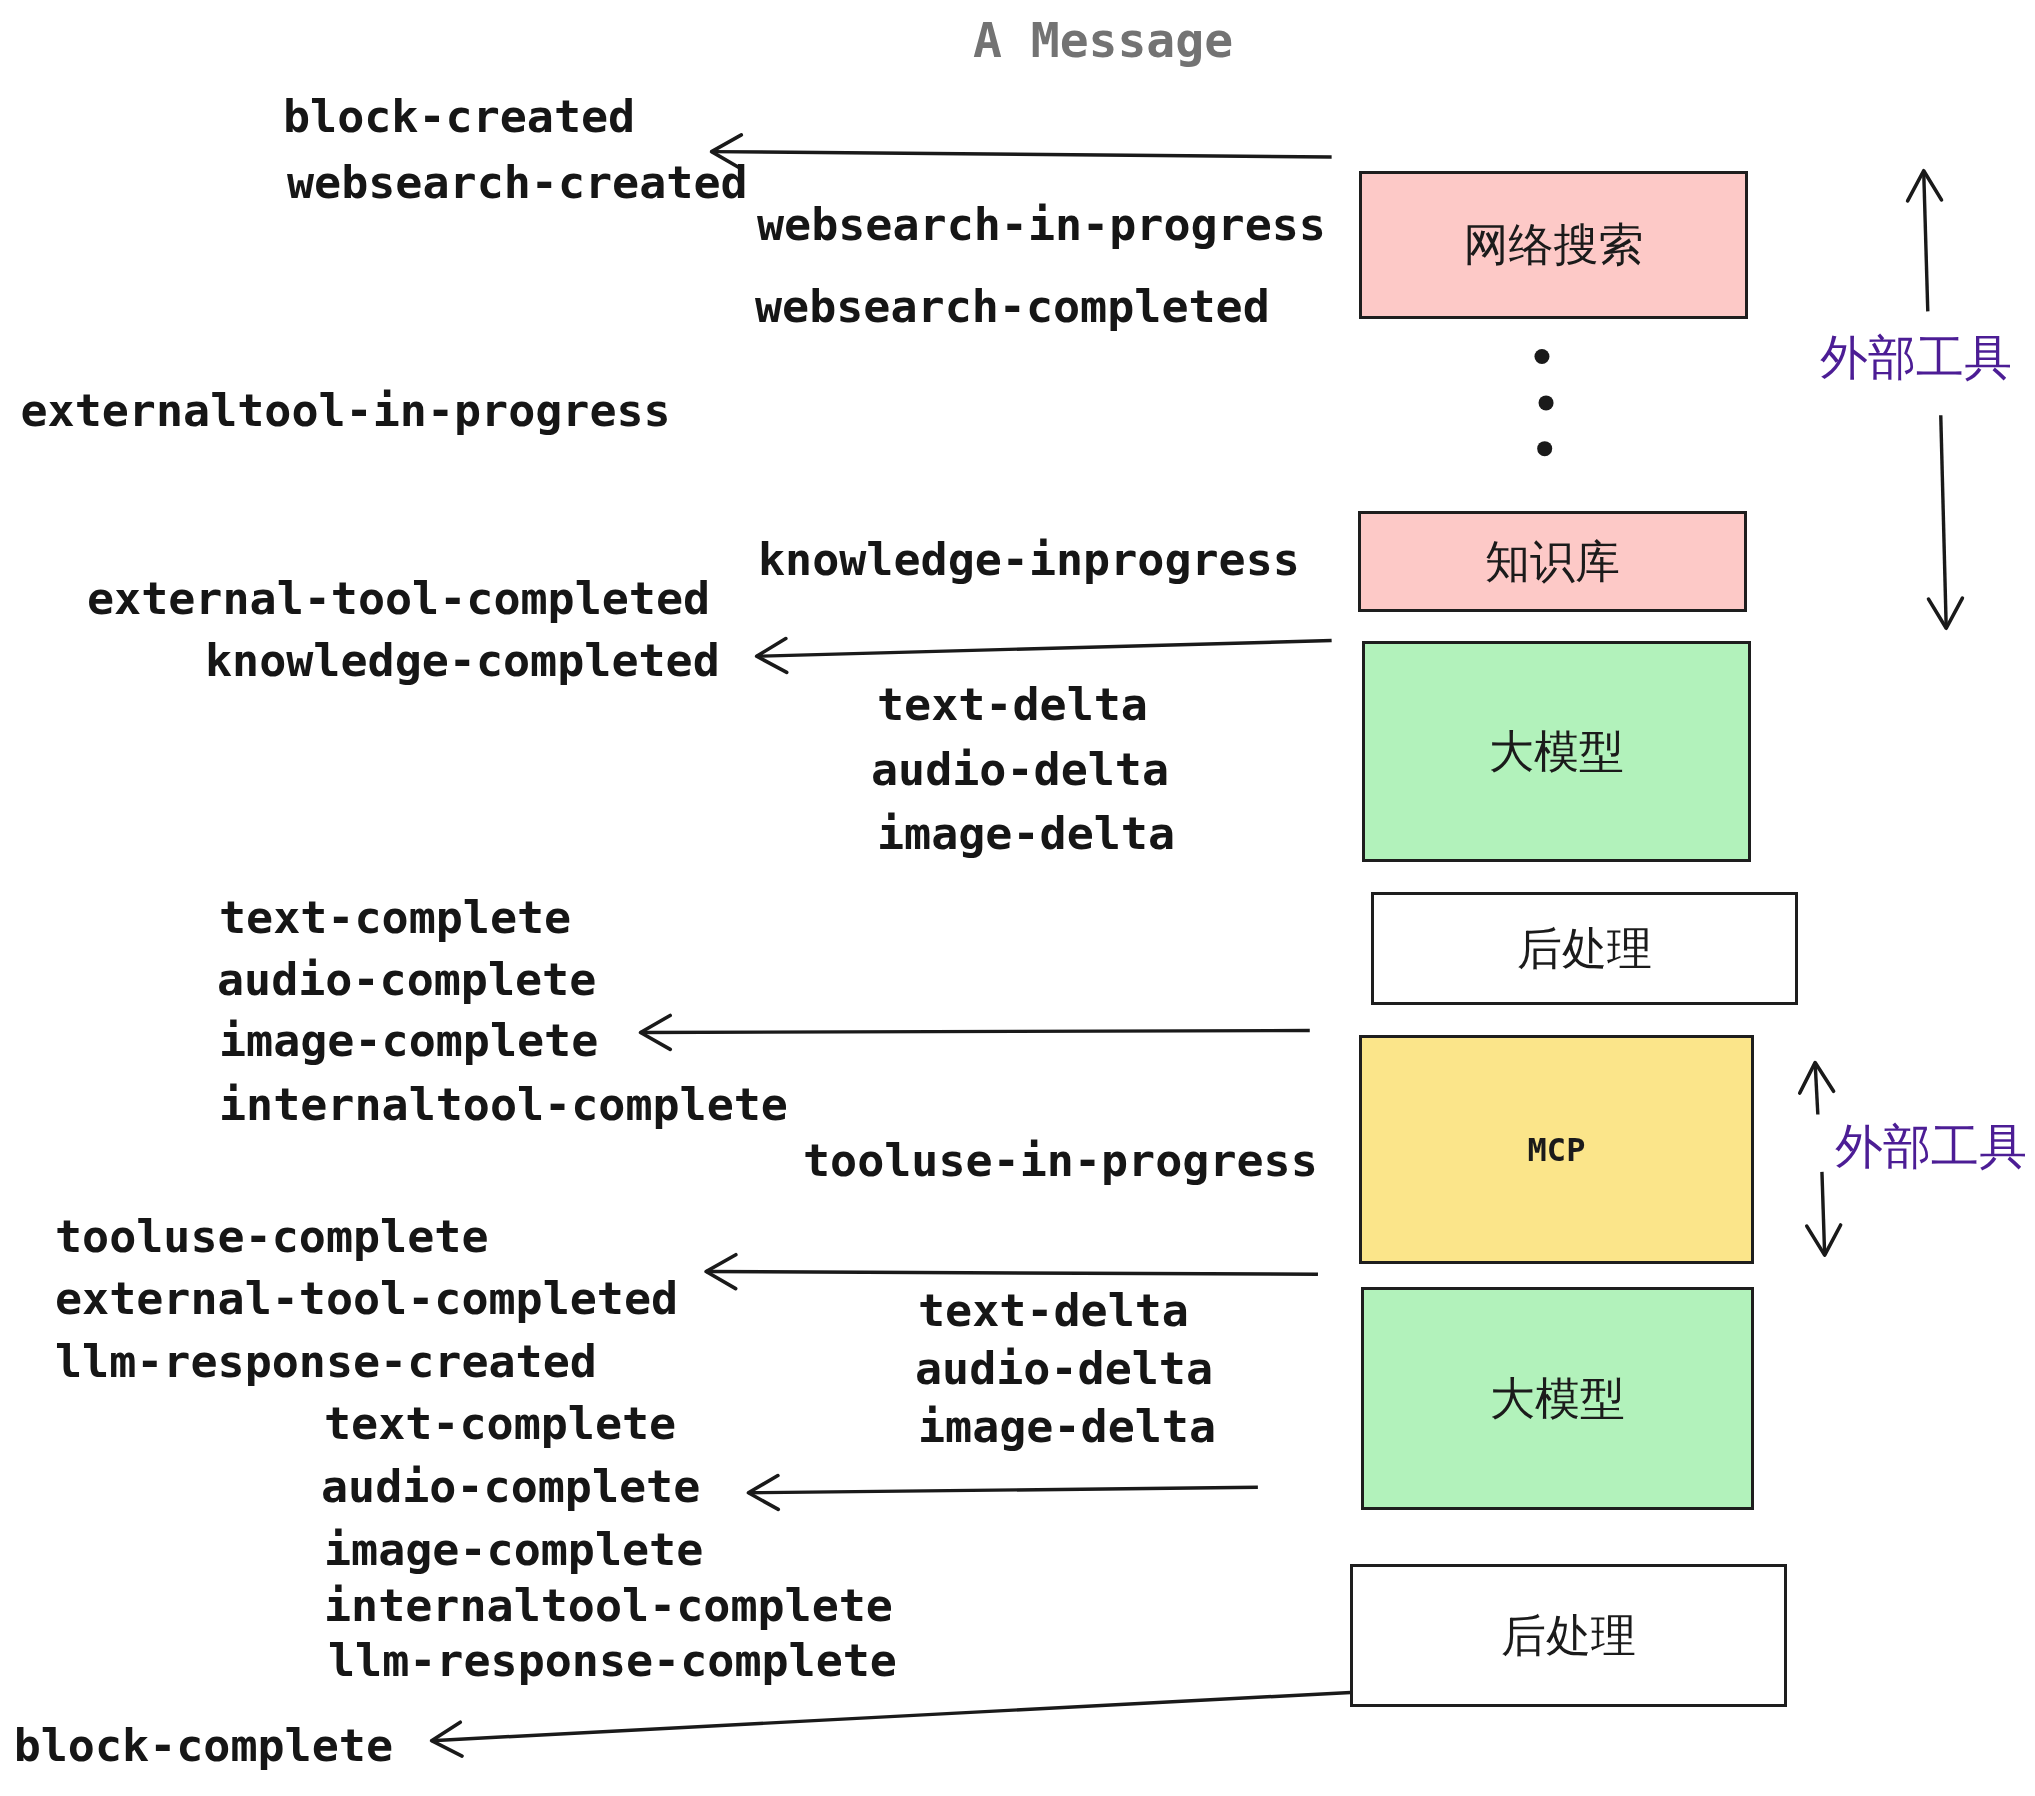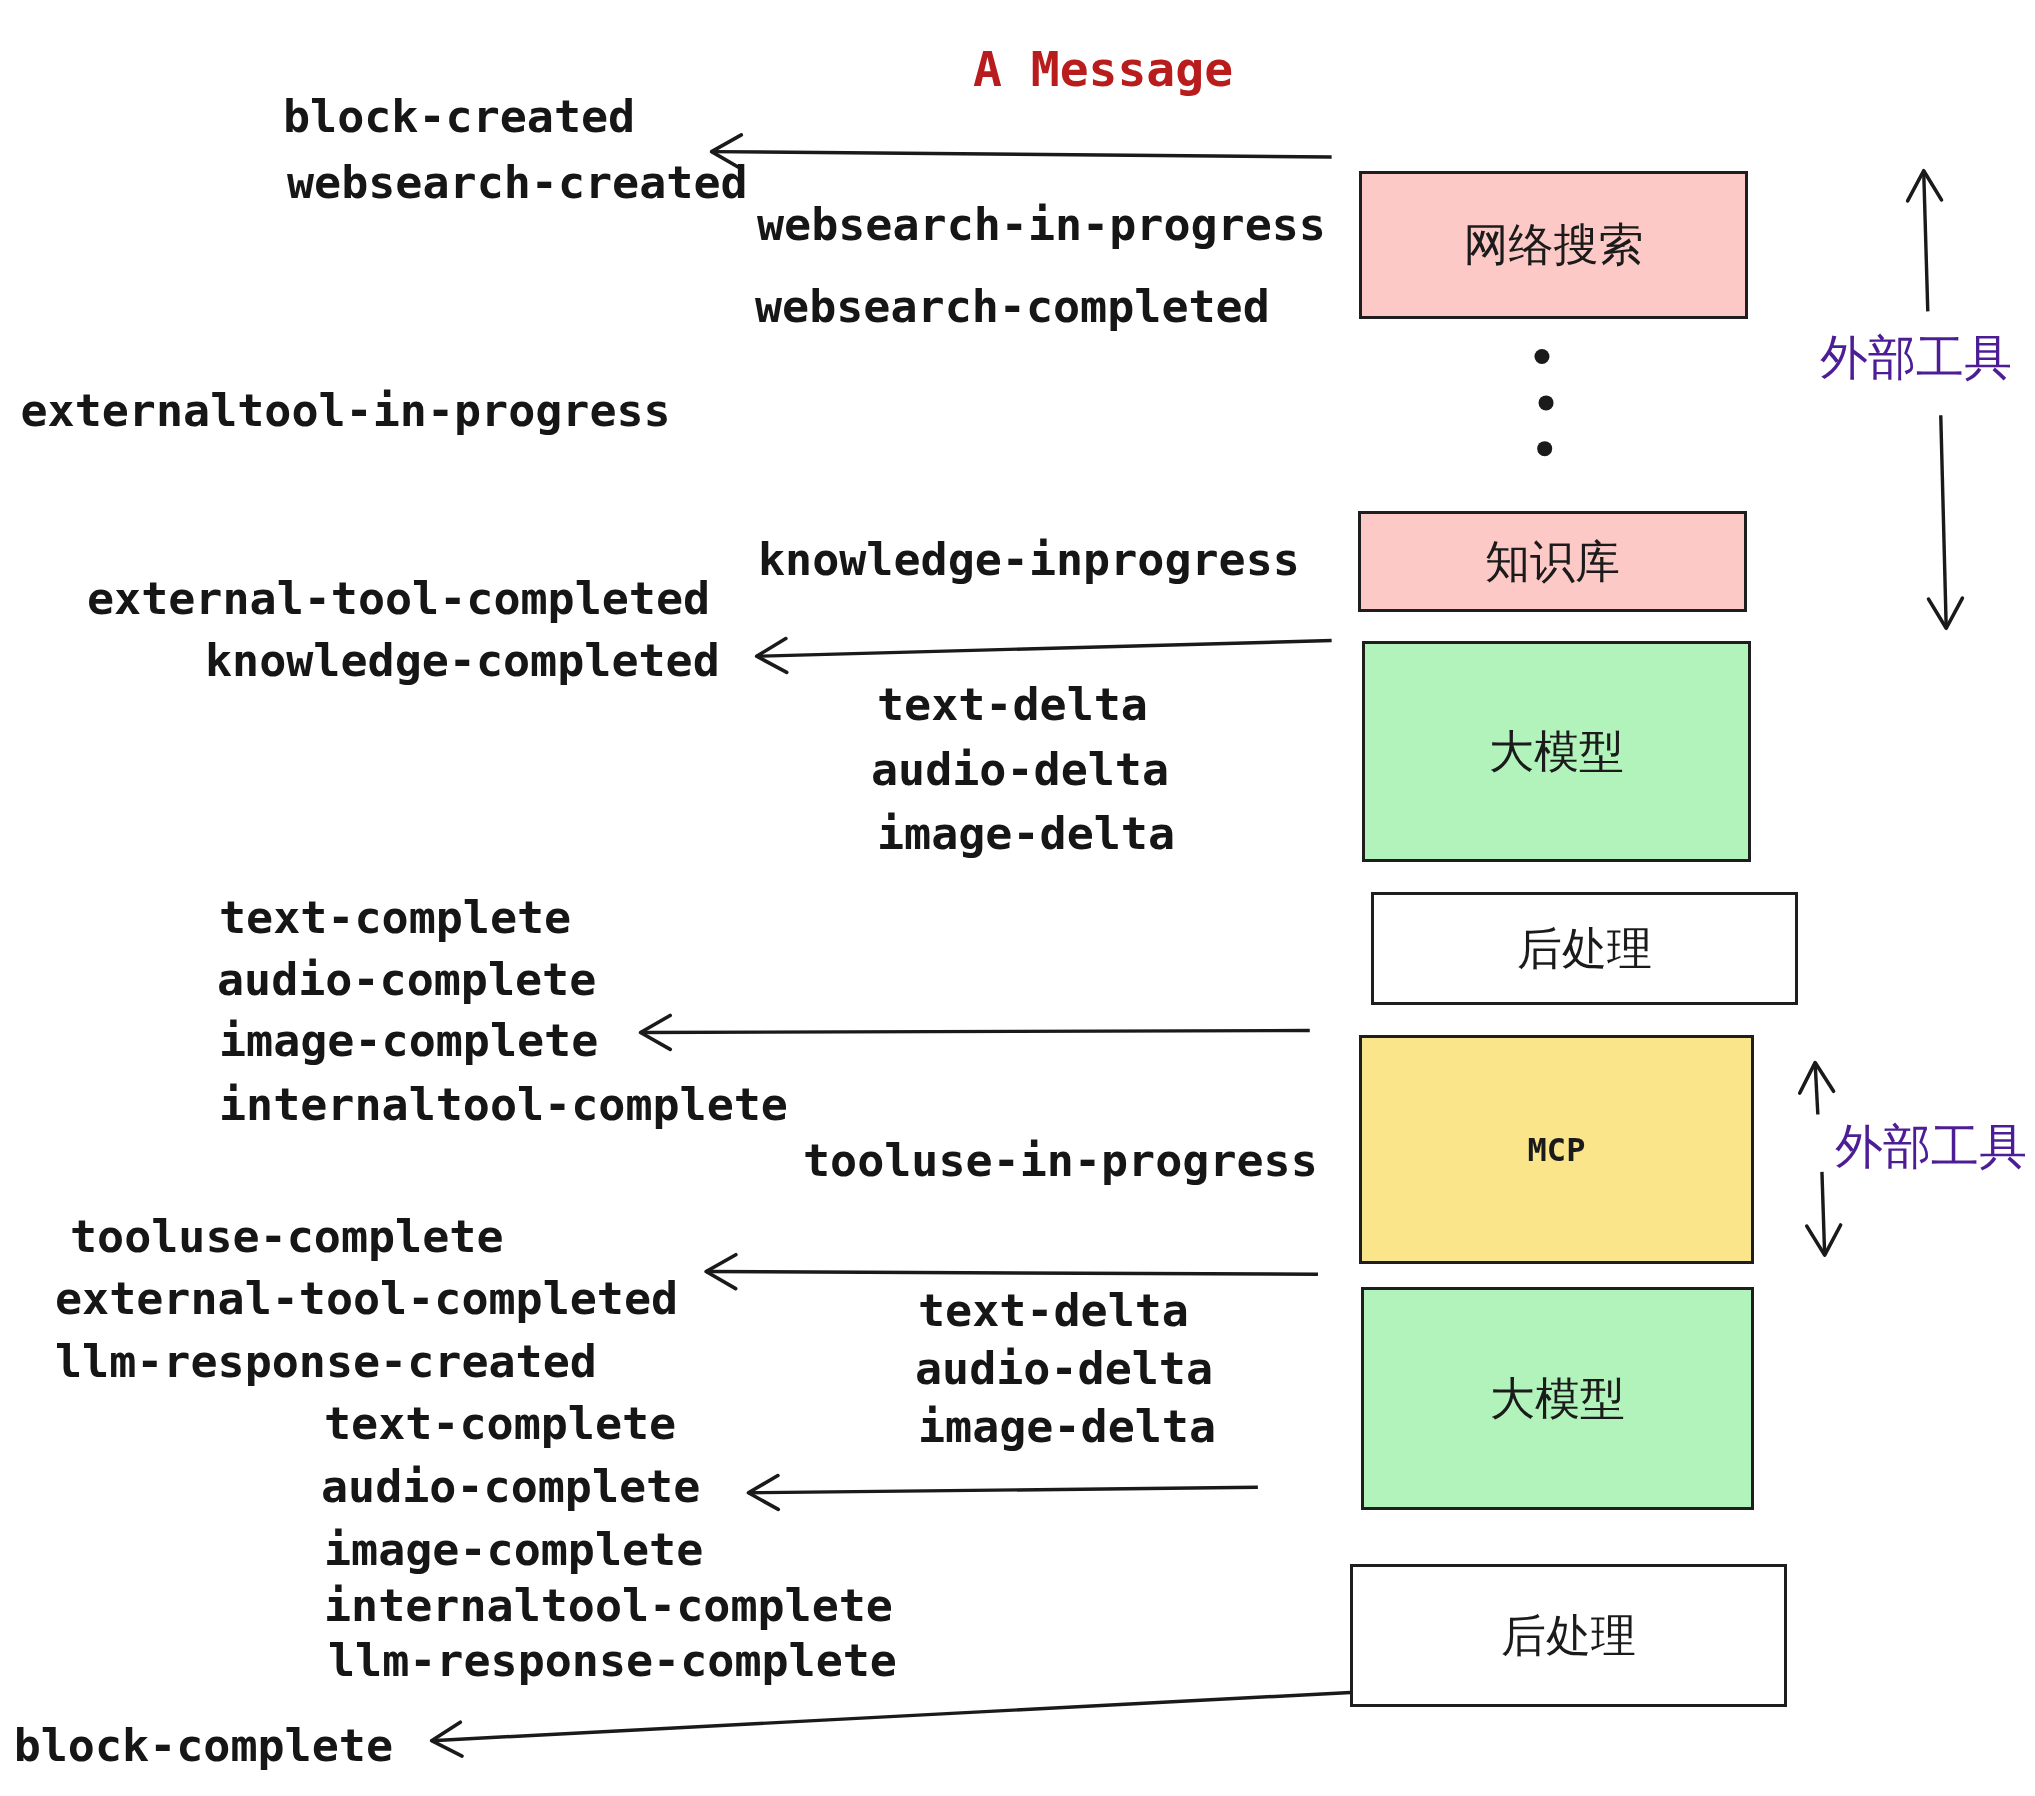--- a/index.html
+++ b/index.html
@@ -17,23 +17,22 @@
   }
   #arrow-layer {
     position: absolute;
     left: 0; top: 0;
     width: 2035px; height: 1796px;
   }
   .title {
     position: absolute;
     transform: translateX(-50%);
     font: bold 48px/1 "DejaVu Sans Mono", monospace;
-    color: #b91c1c;
+    color: #737373;
     white-space: nowrap;
-    margin-top: 29px;
   }
   .ev {
     position: absolute;
     font: bold 45px/46px "DejaVu Sans Mono", monospace;
     color: #161616;
     white-space: nowrap;
     letter-spacing: 0px;
     text-align: right;
   }
   .box {
@@ -113,21 +112,21 @@
   <div class="ev" style="left:87px;  top:576px;">external-tool-completed</div>
   <div class="ev" style="left:205px;  top:638px;">knowledge-completed</div>
   <div class="ev" style="left:877px; top:682px;">text-delta</div>
   <div class="ev" style="left:871px; top:747px;">audio-delta</div>
   <div class="ev" style="left:877px; top:811px;">image-delta</div>
   <div class="ev" style="left:219px;  top:895px;">text-complete</div>
   <div class="ev" style="left:217px;  top:957px;">audio-complete</div>
   <div class="ev" style="left:219px;  top:1018px;">image-complete</div>
   <div class="ev" style="left:219px;  top:1082px;">internaltool-complete</div>
   <div class="ev" style="left:803px; top:1138px;">tooluse-in-progress</div>
-  <div class="ev" style="left:70px;   top:1214px;">tooluse-complete</div>
+  <div class="ev" style="left:55px;   top:1214px;">tooluse-complete</div>
   <div class="ev" style="left:55px;   top:1276px;">external-tool-completed</div>
   <div class="ev" style="left:55px;   top:1339px;">llm-response-created</div>
   <div class="ev" style="left:918px; top:1288px;">text-delta</div>
   <div class="ev" style="left:915px; top:1346px;">audio-delta</div>
   <div class="ev" style="left:918px; top:1404px;">image-delta</div>
   <div class="ev" style="left:324px;  top:1401px;">text-complete</div>
   <div class="ev" style="left:321px;  top:1464px;">audio-complete</div>
   <div class="ev" style="left:324px;  top:1527px;">image-complete</div>
   <div class="ev" style="left:324px;  top:1583px;">internaltool-complete</div>
   <div class="ev" style="left:328px;  top:1638px;">llm-response-complete</div>

